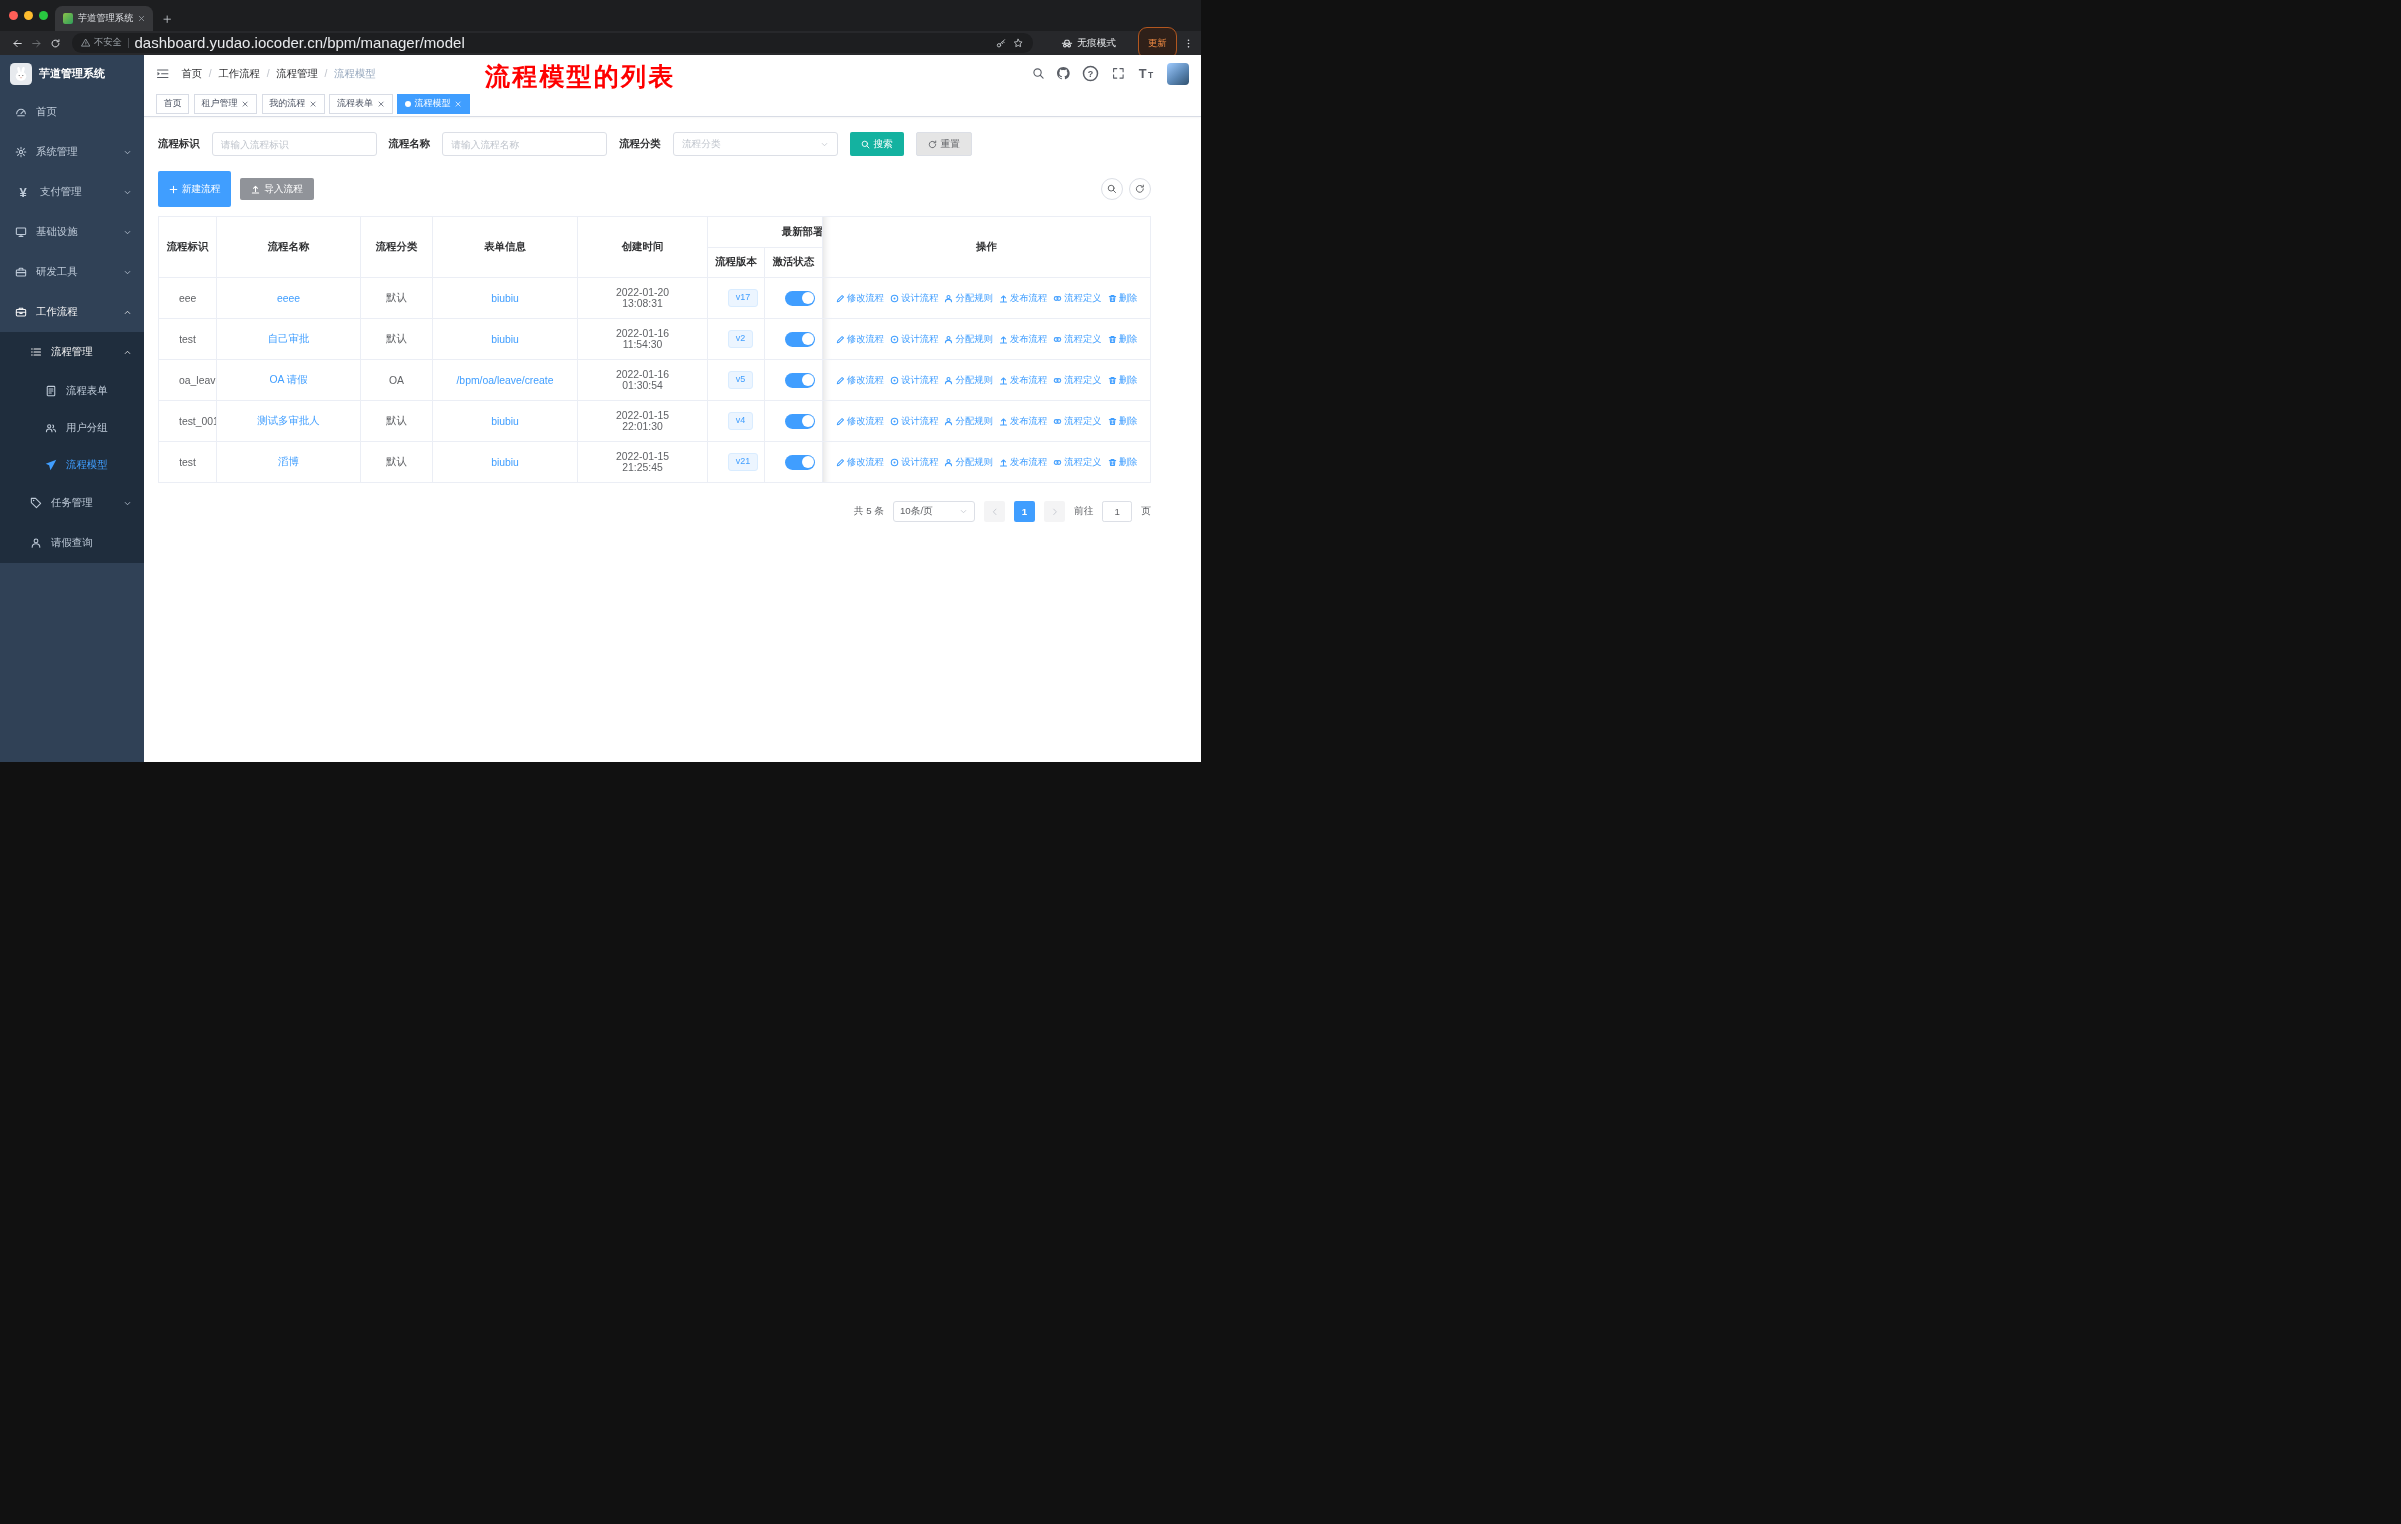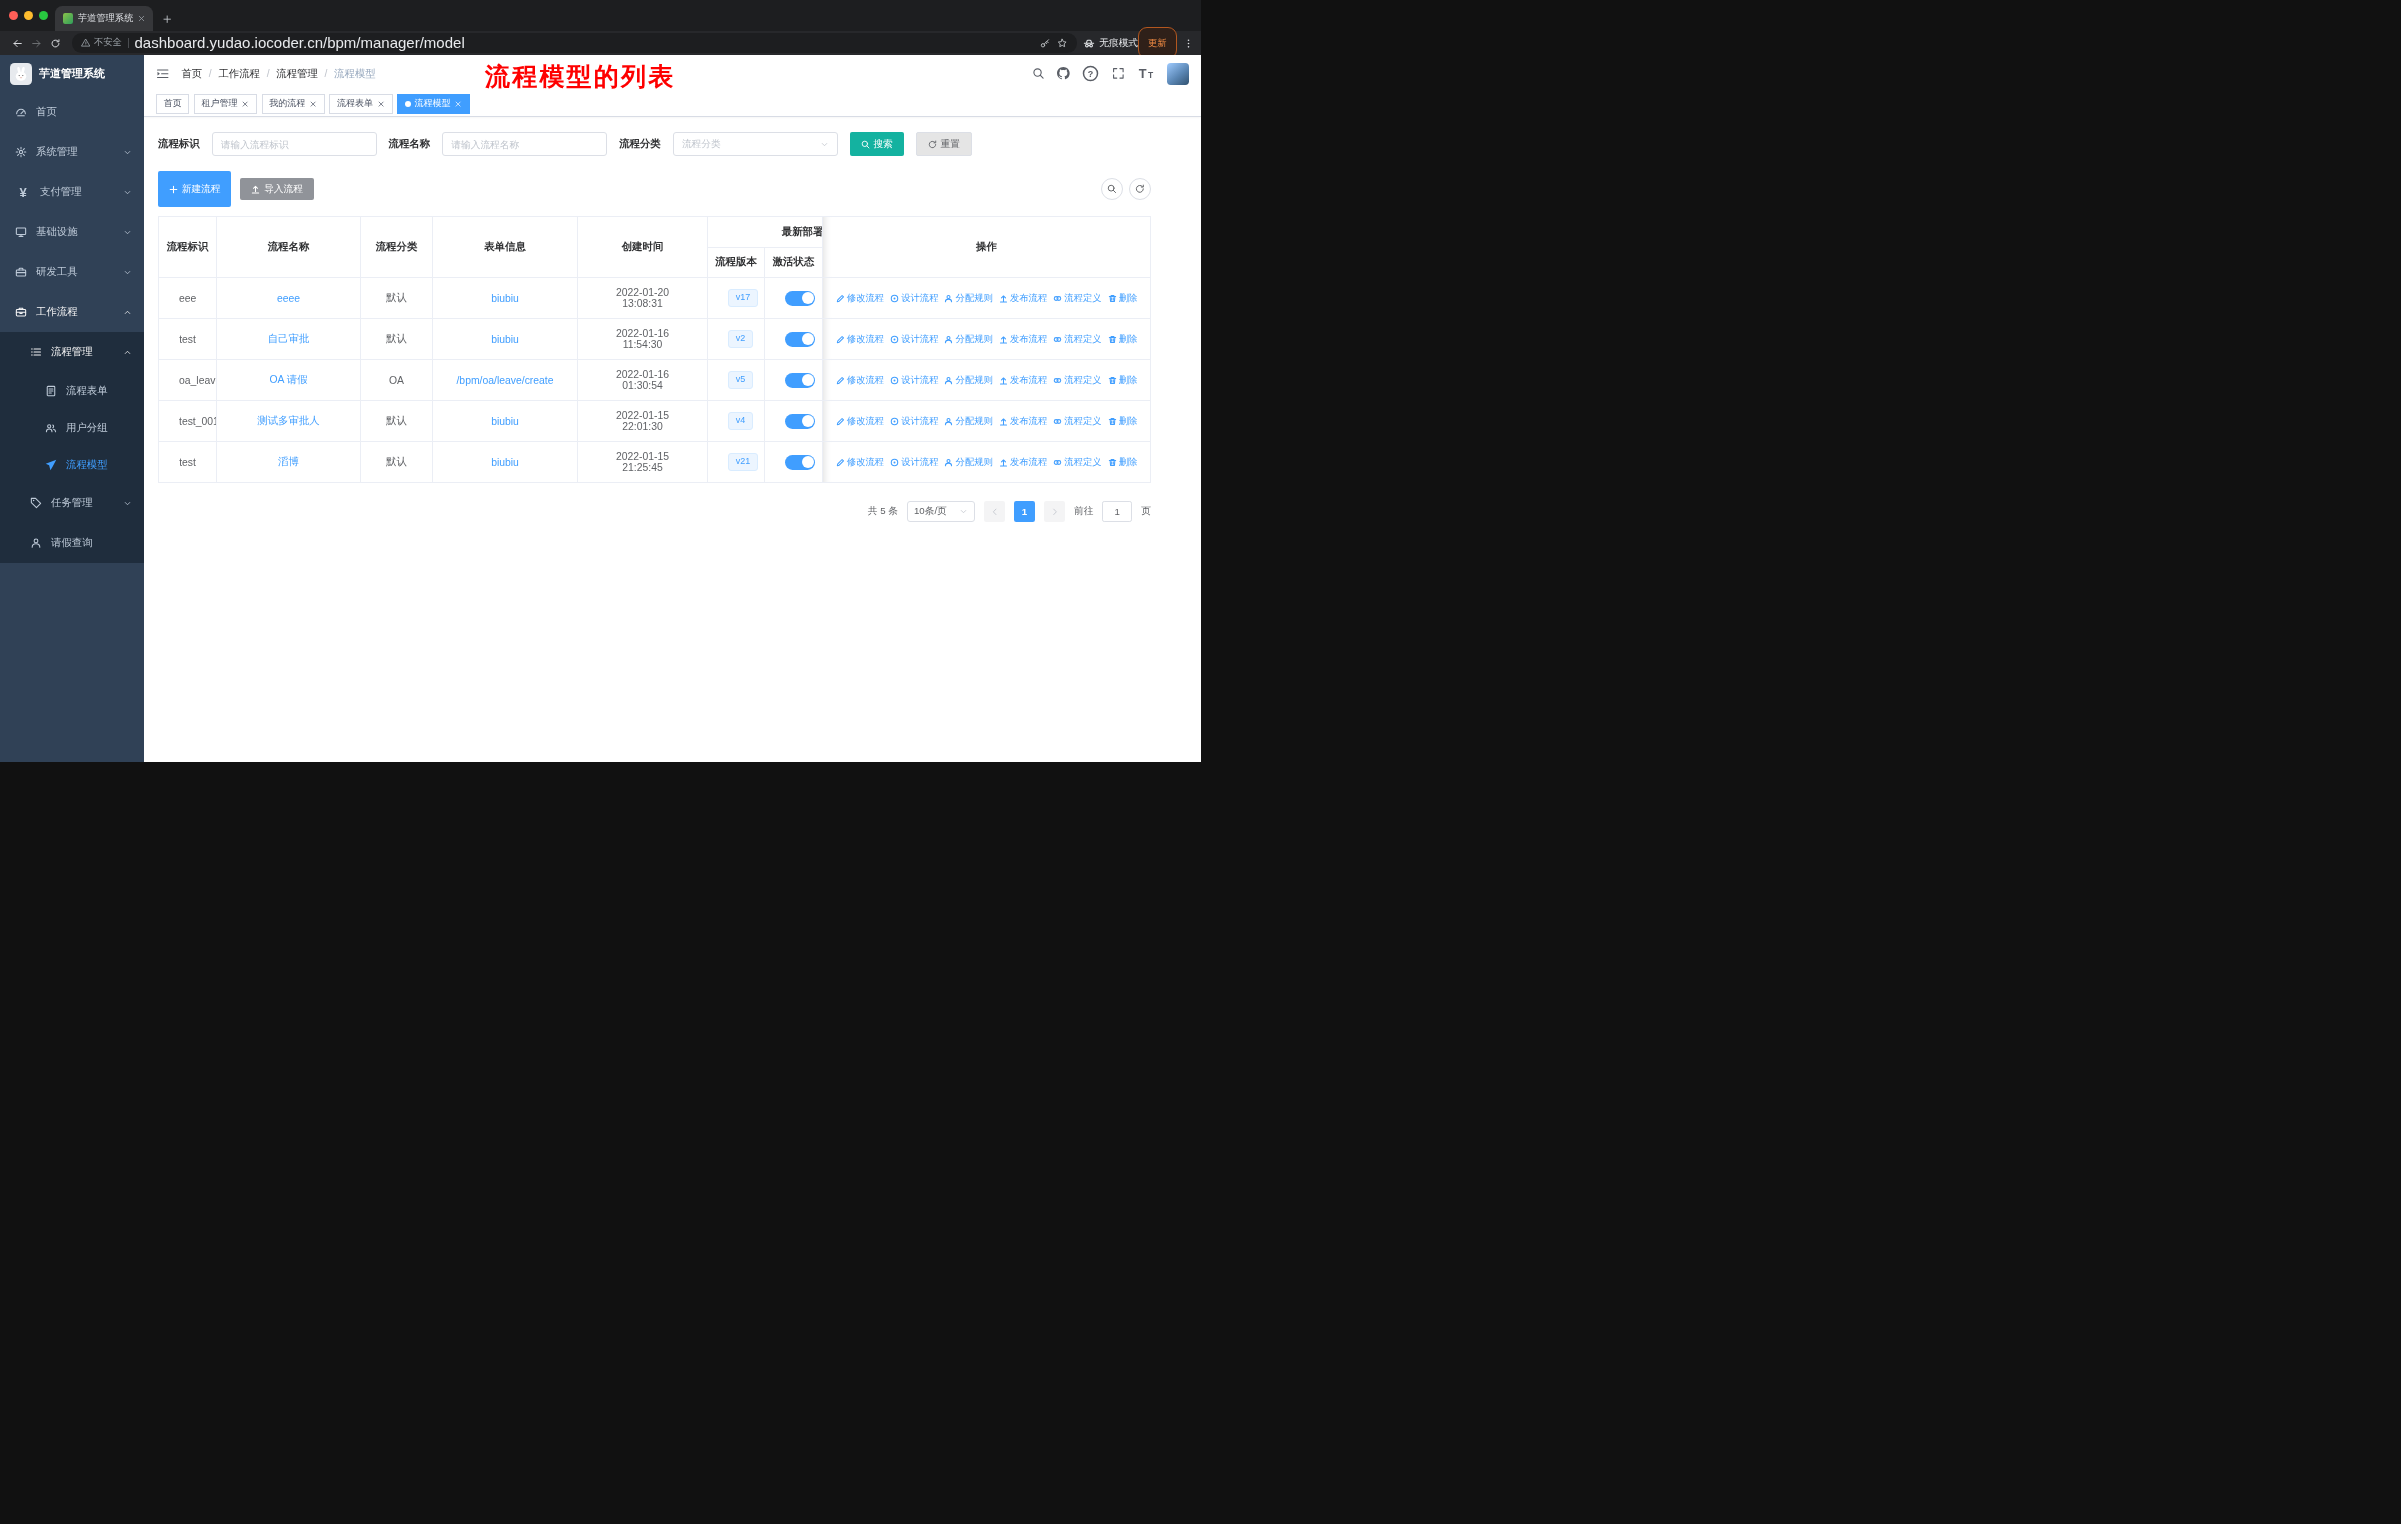--- a/index.html
+++ b/index.html
@@ -21,21 +21,21 @@
   .urlbar{height:24px;background:#27282b;display:flex;align-items:center;padding:0 7.4px}
   .nav{width:19.4px;color:#dfe1e5;font-size:11px;cursor:pointer}
   .nav.dim{color:#6e7175}
   .urlpill{flex:1;height:19.4px;background:#1d1e20;border-radius:9.7px;display:flex;align-items:center;padding:0 9px;margin:0 6px;min-width:0;cursor:text}
   .warnico{color:#9aa0a6;font-size:9.7px;margin-right:3.7px}
   .notsecure{color:#9aa0a6;font-size:9.3px;white-space:nowrap}
   .vsep{width:0.7px;height:10.4px;background:#4a4d51;margin:0 6px}
   .url{color:#e8eaed;font-size:15px;white-space:nowrap;overflow:hidden}
   .pillspace{flex:1}
   .pill-i{color:#c0c3c7;font-size:10.4px;margin-left:7.4px;cursor:pointer}
-  .incog{display:flex;align-items:center;gap:4.5px;color:#e8eaed;font-size:9.7px;margin:0 0;white-space:nowrap}
+  .incog{display:flex;align-items:center;gap:4.5px;color:#e8eaed;font-size:9.7px;margin:0 22px;white-space:nowrap}
   .incog .icon{font-size:12px;color:#e8eaed}
   .update{height:32px;padding:0 9px;border-radius:9px;border:0.7px solid #b3571f;background:#2f2019;color:#f28b43;font-size:9.3px;display:flex;align-items:center;cursor:pointer;white-space:nowrap}
   .dots{color:#dfe1e5;font-size:11px;margin-left:6px;cursor:pointer}
 
   
   .app{position:absolute;top:55px;left:0;right:0;bottom:0;display:flex}
   .sidebar{width:144px;background:#304156;flex-shrink:0;overflow:hidden}
   .logo{height:37px;display:flex;align-items:center;gap:7.4px;padding:0 9.7px}
   .logo-img{width:22px;height:22px;border-radius:4.5px;background:#e7eaee;display:flex;align-items:center;justify-content:center;flex-shrink:0}
   .logo-text{color:#fff;font-size:11px;font-weight:700;white-space:nowrap}
@@ -97,21 +97,21 @@
   .vtag{display:inline-block;padding:1.5px 6.7px;font-size:9px;line-height:13.4px;color:#409eff;background:#ecf5ff;border:0.7px solid #d9ecff;border-radius:3px;cursor:pointer}
   .switch{width:30px;height:15px;border-radius:7.4px;background:#409eff;position:relative;display:inline-block;cursor:pointer;vertical-align:middle}
   .switch::after{content:"";position:absolute;top:1.5px;right:1.5px;width:12px;height:12px;border-radius:50%;background:#fff}
   td.ops,th.ops-h{box-shadow:inset 9px 0 7.4px -7.4px rgba(0,0,0,.12)}
   td.ops{white-space:nowrap;padding:0}
   td.ops a{color:#409eff;font-size:9.3px;text-decoration:none;margin:0 3px;display:inline-flex;align-items:center;gap:2.2px;cursor:pointer}
   td.ops .icon{font-size:9px}
 
   
   .pager{width:993px;display:flex;align-items:center;justify-content:flex-end;gap:9px;margin-top:18px;font-size:9.7px;color:#606266}
-  .psize{width:68px;height:21px;border:0.7px solid #dcdfe6;border-radius:3px;display:flex;align-items:center;justify-content:space-between;padding:0 6px;cursor:pointer;background:#fff}
+  .psize{width:82px;height:21px;border:0.7px solid #dcdfe6;border-radius:3px;display:flex;align-items:center;justify-content:space-between;padding:0 6px;cursor:pointer;background:#fff}
   .psize .chev{color:#c0c4cc;font-size:9px}
   .pbtn{min-width:21px;height:21px;display:inline-flex;align-items:center;justify-content:center;border-radius:2.2px;cursor:pointer}
   .pbtn.prev,.pbtn.next{background:#f4f4f5;color:#c0c4cc;font-size:9.7px}
   .pbtn.cur{background:#409eff;color:#fff;font-weight:700}
   .goto{width:30px;height:21px;border:0.7px solid #dcdfe6;border-radius:2.2px;text-align:center;font-size:9.7px;color:#606266}
 
   
   .annotation{position:absolute;left:485px;top:60px;font-size:25px;font-weight:900;color:#fe0000;letter-spacing:2.2px;z-index:50;pointer-events:none;white-space:nowrap}
 </style>
 </head>

